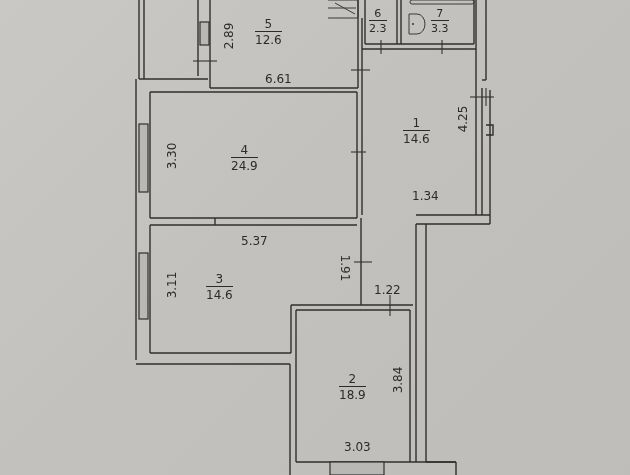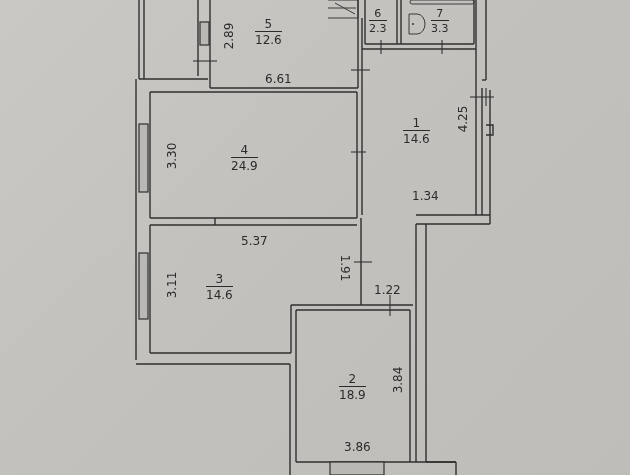--- a/index.html
+++ b/index.html
@@ -190,15 +190,15 @@
   <div class="label vert" style="left:214px; top:30px; width:30px;">2.89</div>
   <div class="label" style="left:265px; top:73px;">6.61</div>
   <div class="label vert" style="left:157px; top:150px; width:30px;">3.30</div>
   <div class="label" style="left:241px; top:195px;margin-top:40px;">5.37</div>
   <div class="label vert" style="left:448px; top:113px; width:30px;">4.25</div>
   <div class="label" style="left:412px; top:190px;">1.34</div>
   <div class="label vert" style="left:157px; top:279px; width:30px;">3.11</div>
   <div class="label vert" style="left:330px; top:262px; width:30px; transform: rotate(90deg);">1.91</div>
   <div class="label" style="left:374px; top:284px;">1.22</div>
   <div class="label vert" style="left:383px; top:374px; width:30px;">3.84</div>
-  <div class="label" style="left:344px; top:441px;">3.86</div>
+  <div class="label" style="left:344px; top:441px;">3.03</div>
 
 </div>
 
 </body></html>

